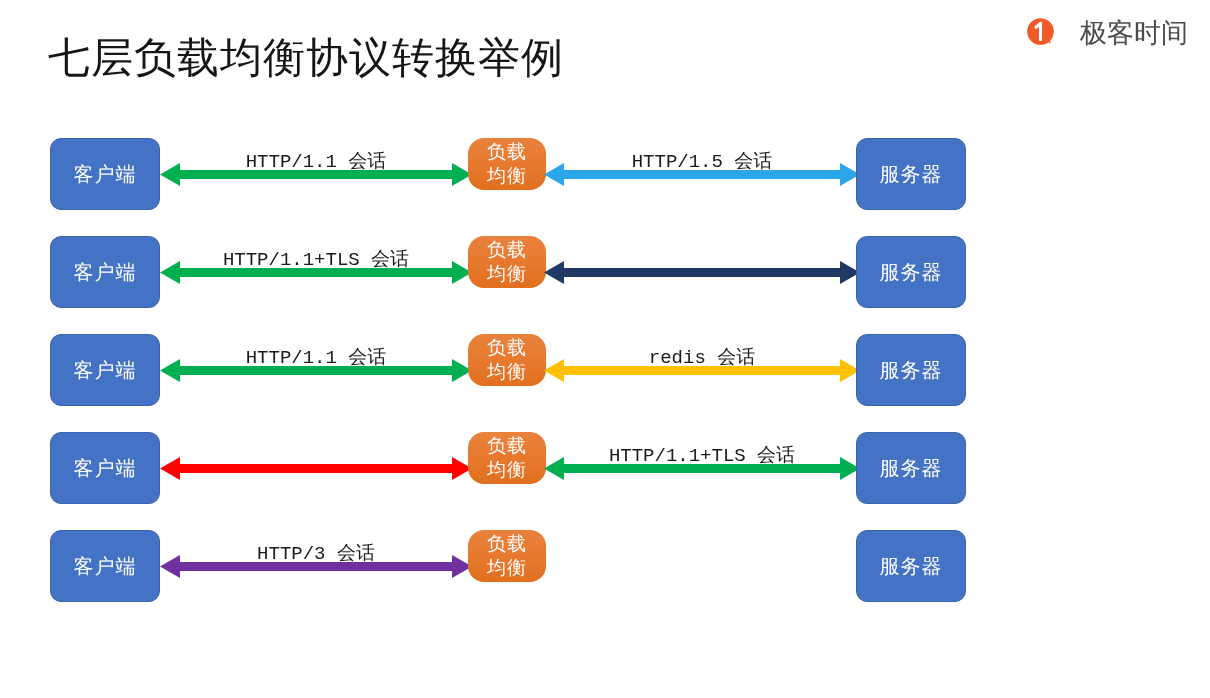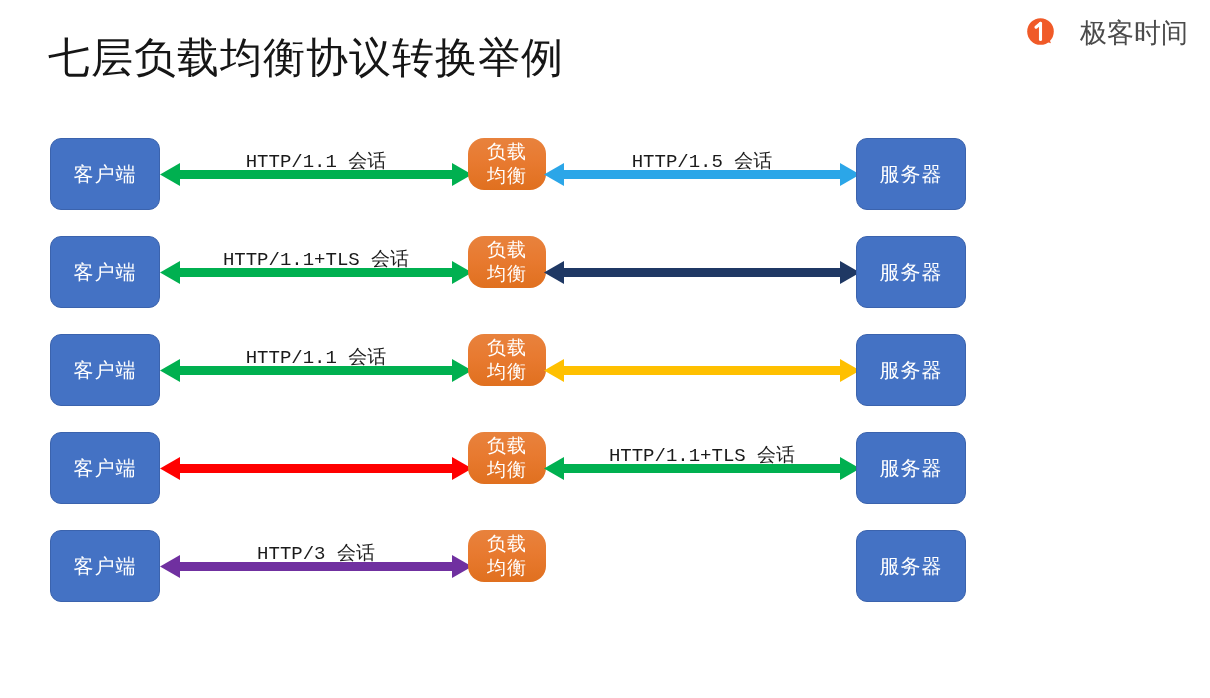--- a/index.html
+++ b/index.html
@@ -230,20 +230,21 @@
           <polygon points="0,36.5 20,25 20,48"></polygon>
           <polygon points="312,36.5 292,25 292,48"></polygon>
         </g>
       </svg>
     </div>
     <div class="node node-lb">
       <span class="lb-lines">负载
 均衡</span>
     </div>
     <div class="link link-right">
+      <div class="link-label">redis 会话</div>
       <svg width="316" height="72">
         <g fill="#FFC000" stroke="none">
           <rect x="18" y="32" width="280" height="9"></rect>
           <polygon points="0,36.5 20,25 20,48"></polygon>
           <polygon points="316,36.5 296,25 296,48"></polygon>
         </g>
       </svg>
     </div>
     <div class="node node-server">
       <span>服务器</span>

